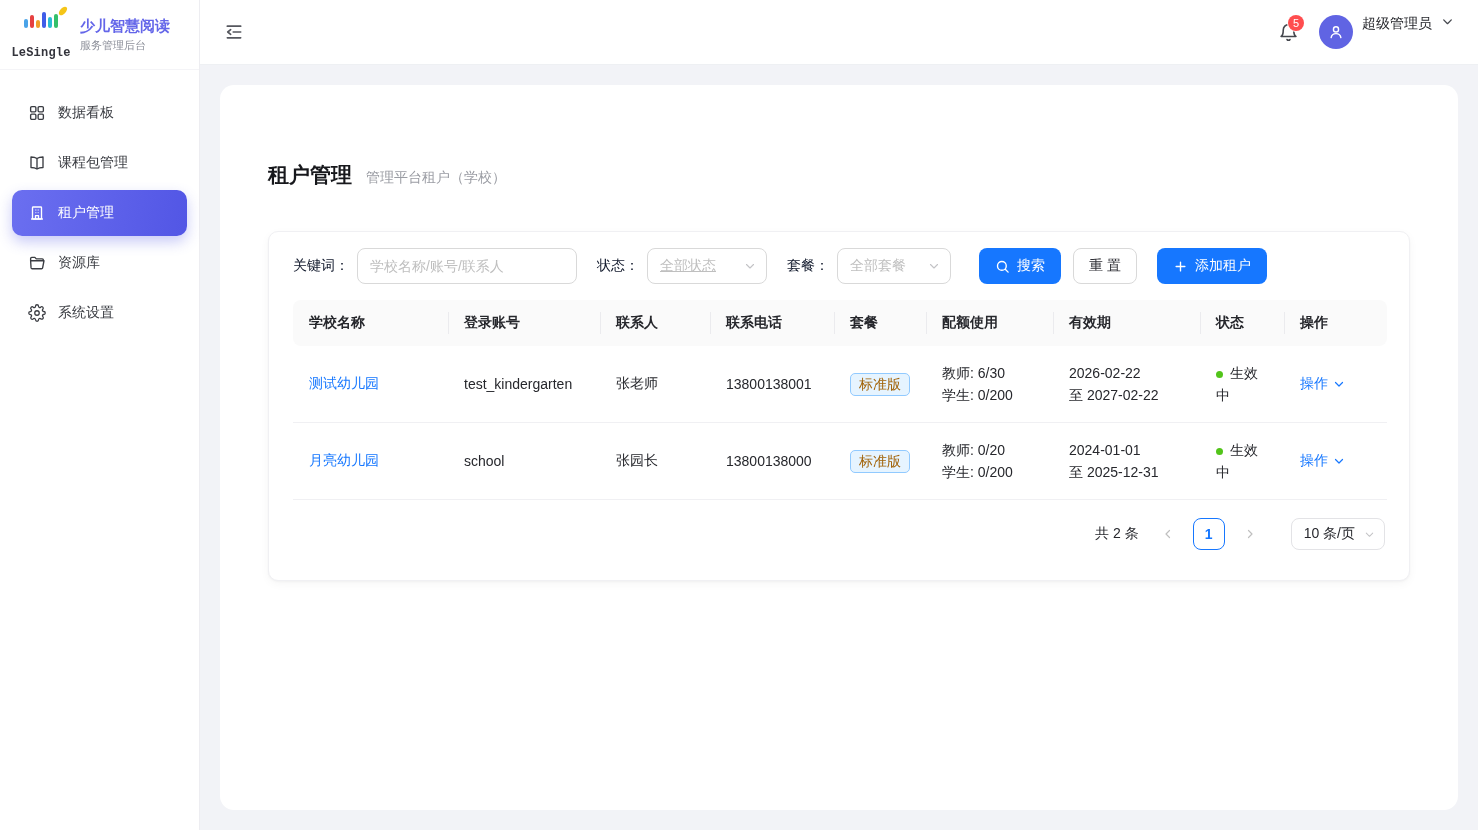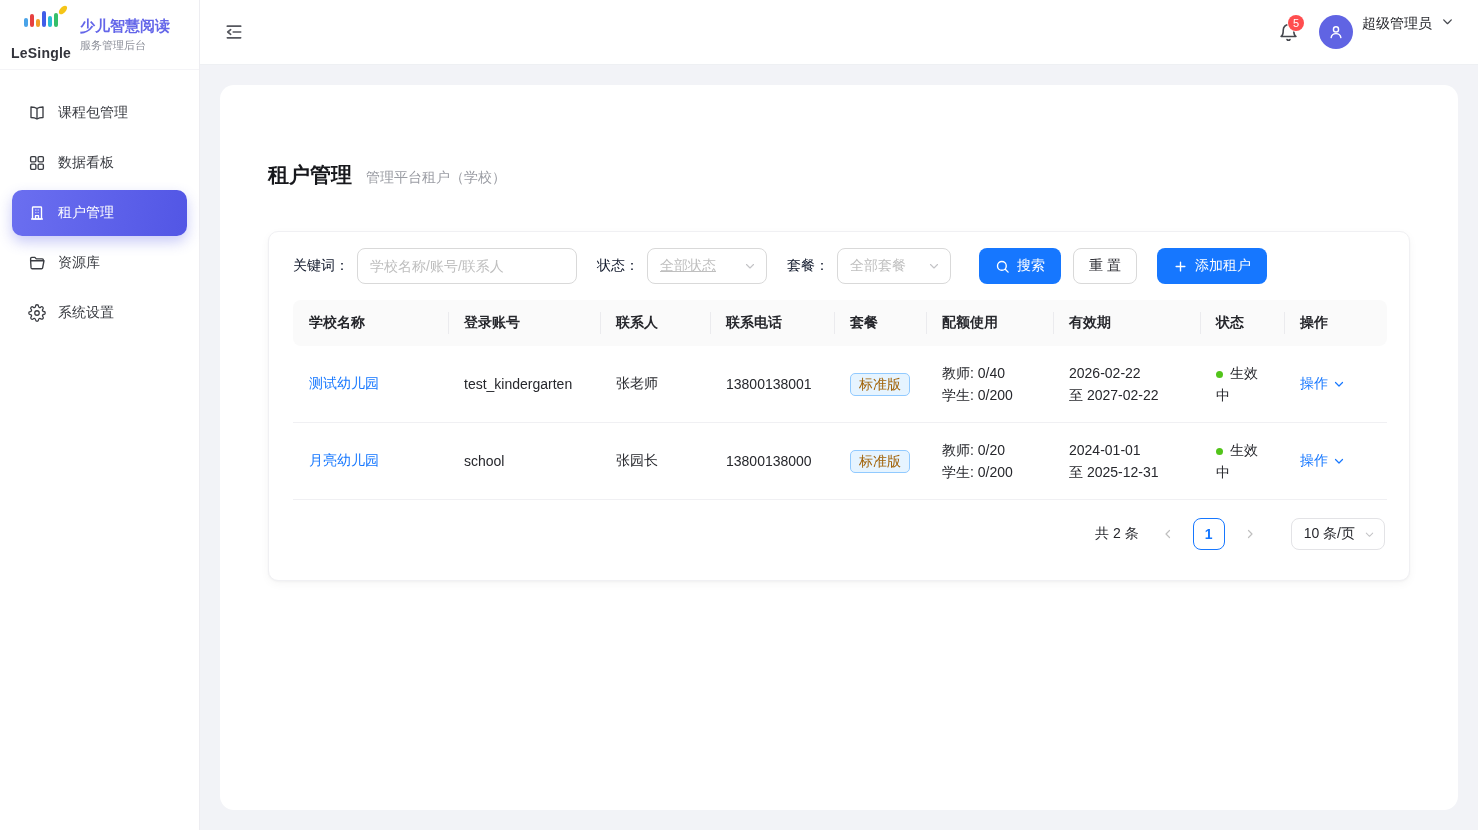--- a/index.html
+++ b/index.html
@@ -6,21 +6,21 @@
   html,body { width:1478px; height:830px; font-family:"Liberation Sans","DejaVu Sans",sans-serif; background:#fff; overflow:hidden; }
   .app { display:flex; width:100%; height:100%; }
 
   
   .sidebar { width:200px; background:#fff; border-right:1px solid #ededf1; display:flex; flex-direction:column; flex-shrink:0; }
   .logo-section { height:70px; display:flex; align-items:center; padding:0 12px; gap:10px; border-bottom:1px solid #f4f4f7; }
   .logo-mark { display:flex; flex-direction:column; align-items:center; position:relative; width:58px; }
   .logo-bars { display:flex; align-items:flex-end; gap:2px; height:18px; }
   .logo-bars i { display:block; width:4px; border-radius:2px; }
   .logo-leaf { position:absolute; top:-4px; right:4px; width:6px; height:10px; background:#f5c518; border-radius:60% 40% 60% 40%; transform:rotate(32deg); }
-  .logo-word { font-size:14px; font-weight:600; color:#33343c; letter-spacing:.2px; margin-top:18px; }
+  .logo-word { font-size:12px; font-weight:600; color:#33343c; letter-spacing:.2px; margin-top:18px;font-family:Liberation Mono, monospace; }
   .brand-text { display:flex; flex-direction:column; gap:2px; }
   .brand-title { font-size:15px; font-weight:700; color:#6466e9; }
   .brand-subtitle { font-size:11px; color:#8d909a; }
   .nav { padding:20px 12px; display:flex; flex-direction:column; gap:4px; }
   .nav-item { height:46px; display:flex; align-items:center; gap:12px; padding:0 16px; border-radius:10px; color:#3a3c42; font-size:14px; cursor:pointer; }
   .nav-item svg { flex-shrink:0; }
   .nav-item.active { background:linear-gradient(100deg,#6b6ff0,#5256e5); color:#fff; box-shadow:0 6px 14px rgba(88,92,230,.32); }
 
   
   .main { flex:1; display:flex; flex-direction:column; background:#f2f3f7; min-width:0; }
@@ -104,37 +104,37 @@
       </div>
       <div class="brand-text">
         <span class="brand-title">少儿智慧阅读</span>
         <span class="brand-subtitle">服务管理后台</span>
       </div>
     </div>
 
     <nav class="nav">
       <div class="nav-item">
         <span style="display:flex">
-          <svg width="18" height="18" viewBox="0 0 24 24" fill="none" stroke="currentColor" stroke-width="1.8" stroke-linejoin="round">
-              <path d="M12 6c-2.2-1.5-4.8-2-8-2v14c3.2 0 5.8.5 8 2 2.2-1.5 4.8-2 8-2V4c-3.2 0-5.8.5-8 2z"></path>
-              <path d="M12 6v14"></path>
-            </svg>
-        </span>
-        <span>课程包管理</span>
-      </div>
-      <div class="nav-item">
-        <span style="display:flex">
           <svg width="18" height="18" viewBox="0 0 24 24" fill="none" stroke="currentColor" stroke-width="1.8">
               <rect x="3.5" y="3.5" width="7" height="7" rx="1.5"></rect>
               <rect x="13.5" y="3.5" width="7" height="7" rx="1.5"></rect>
               <rect x="3.5" y="13.5" width="7" height="7" rx="1.5"></rect>
               <rect x="13.5" y="13.5" width="7" height="7" rx="1.5"></rect>
             </svg>
         </span>
         <span>数据看板</span>
+      </div>
+      <div class="nav-item">
+        <span style="display:flex">
+          <svg width="18" height="18" viewBox="0 0 24 24" fill="none" stroke="currentColor" stroke-width="1.8" stroke-linejoin="round">
+              <path d="M12 6c-2.2-1.5-4.8-2-8-2v14c3.2 0 5.8.5 8 2 2.2-1.5 4.8-2 8-2V4c-3.2 0-5.8.5-8 2z"></path>
+              <path d="M12 6v14"></path>
+            </svg>
+        </span>
+        <span>课程包管理</span>
       </div>
       <div class="nav-item active">
         <span style="display:flex">
           <svg width="18" height="18" viewBox="0 0 24 24" fill="none" stroke="currentColor" stroke-width="1.8" stroke-linejoin="round">
               <rect x="6" y="4" width="12" height="16" rx="1"></rect>
               <path d="M10 8h1M13 8h1M10 11.5h1M13 11.5h1M10 20v-4.5h4V20"></path>
               <path d="M4 20h16"></path>
             </svg>
         </span>
         <span>租户管理</span>
@@ -271,21 +271,21 @@
               </tr>
             </thead>
             <tbody>
               <tr>
                 <td><span class="link">测试幼儿园</span></td>
                 <td>test_kindergarten</td>
                 <td>张老师</td>
                 <td>13800138001</td>
                 <td><span class="tag">标准版</span></td>
                 <td class="two-line">
-                  <div>教师: 0/40</div>
+                  <div>教师: 6/30</div>
                   <div>学生: 0/200</div>
                 </td>
                 <td class="two-line">
                   <div>2026-02-22</div>
                   <div>至 2027-02-22</div>
                 </td>
                 <td class="status-cell"><span class="status-dot"></span><span>生效中</span></td>
                 <td>
                   <span class="action">
                     <span>操作</span>

